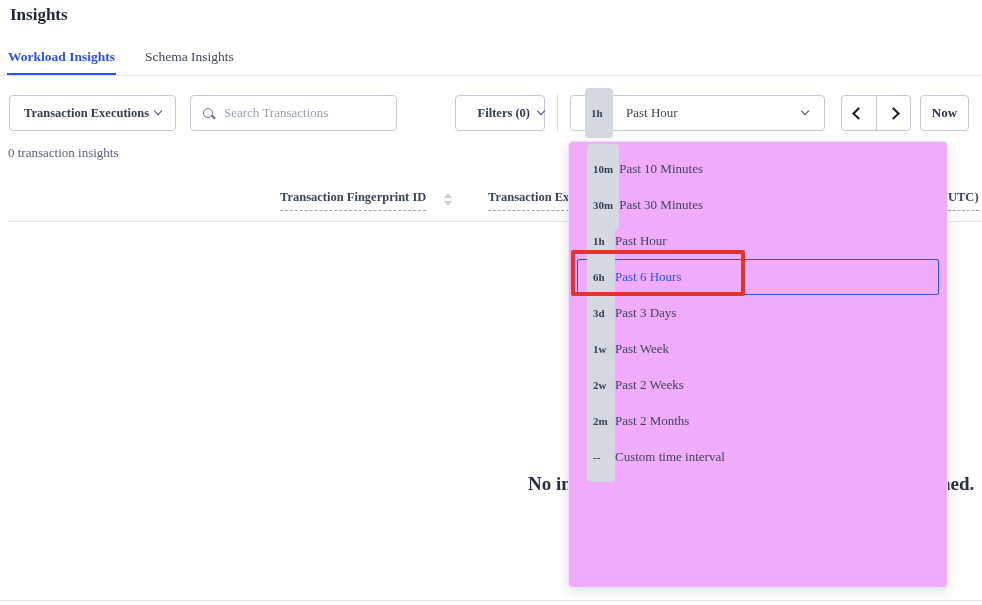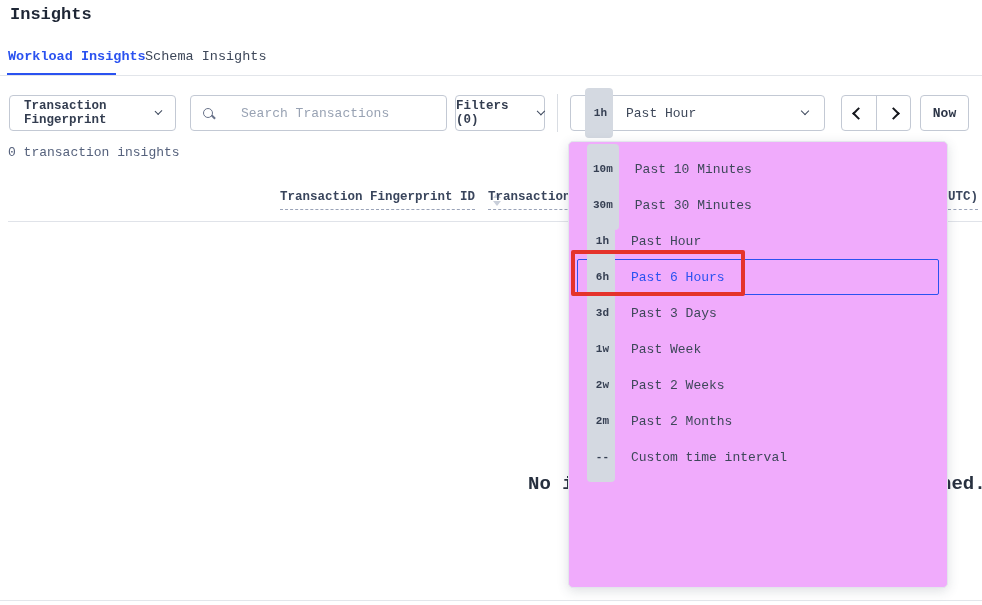--- a/index.html
+++ b/index.html
@@ -1,44 +1,44 @@
 <!DOCTYPE html>
 <html style="--accent: #2a52f0; --red: #e5332b;"><head>
 <meta charset="utf-8">
 <style>
   :root{ --accent:#2a52f0; --red:#e5332b; }
   *{box-sizing:border-box}
   body{margin:0;background:#fff}
   #app{position:relative;width:982px;height:605px;background:#fff;overflow:hidden;
-       font-family:Liberation Mono, monospace;color:#333d50}
+       font-family:Liberation Serif, serif;color:#333d50}
 
   .page-title{position:absolute;left:10px;top:5px;font-size:17px;font-weight:700;color:#1e2635}
 
   .tab{position:absolute;top:49px;font-size:13.5px;cursor:pointer;white-space:nowrap}
   .tab-workload{left:8px;color:var(--accent);font-weight:700}
   .tab-schema{left:145px;color:#3d4759}
   .tabs-line{position:absolute;top:75px;left:0;width:100%;height:1px;background:#e2e5ea}
   .tab-underline{position:absolute;top:73px;left:7px;width:109px;height:3px;background:var(--accent)}
 
   .btn{position:absolute;top:95px;height:36px;background:#fff;border:1px solid #c3c9d4;
        border-radius:4px;display:flex;align-items:center;color:#333d50}
   #type-select{left:9px;width:167px;padding:0 14px;font-size:12.5px;font-weight:700;justify-content:space-between}
-  #search-box{left:190px;width:257px;padding:0 12px;gap:26px}
+  #search-box{left:190px;width:207px;padding:0 12px;gap:9px}
   #search-input{border:none;outline:none;font-size:13px;flex:1;min-width:0;color:#333d50;font-family:inherit;background:transparent}
   #search-input::placeholder{color:#98a2b3}
   #filters-btn{left:455px;width:90px;justify-content:flex-end;font-size:12.5px;font-weight:600;gap:8px}
   .vdivider{position:absolute;left:557px;top:94px;width:1px;height:38px;background:#d9dde3}
   #time-trigger{left:570px;width:255px;padding:0 16px 0 14px}
   #pager{left:841px;width:70px;padding:0}
   .pager-half{width:35px;height:100%;display:flex;align-items:center;justify-content:center;cursor:pointer}
   .pager-half + .pager-half{border-left:1px solid #c3c9d4}
   #now-btn{left:920px;width:49px;justify-content:center;font-size:13px;font-weight:600;color:#2b3446}
 
   .badge{background:#d4d9e1;border-radius:4px;font-size:11px;font-weight:700;color:#353f52;
-         padding:19px 6px;min-width:28px;text-align:right;display:inline-block}
+         padding:19px 6px;min-width:28px;text-align:left;display:inline-block}
   #time-trigger .time-label{margin-left:13px;font-size:13px;color:#3d4759}
 
   .chev{width:6px;height:6px;border-right:1.6px solid #3f4a5e;border-bottom:1.6px solid #3f4a5e;
         transform:rotate(45deg);display:inline-block;margin-top:-4px}
   #time-trigger .chev{margin-left:auto}
   .chev-l{width:9px;height:9px;border-left:2.4px solid #14161c;border-bottom:2.4px solid #14161c;transform:rotate(45deg)}
   .chev-r{width:9px;height:9px;border-right:2.4px solid #14161c;border-bottom:2.4px solid #14161c;transform:rotate(-45deg)}
   .mag{width:10px;height:10px;border:1.6px solid #69738a;border-radius:50%;position:relative;flex:none}
   .mag::after{content:'';position:absolute;width:5px;height:1.6px;background:#69738a;
               transform:rotate(45deg);right:-4px;bottom:-1px}
@@ -59,41 +59,41 @@
   #empty-left{left:528px}
   #empty-right{left:940px}
 
   .bottom-line{position:absolute;top:600px;left:0;width:100%;height:1px;background:#e3e6eb}
 
   .dropdown{position:absolute;left:568px;top:141px;width:380px;height:447px;background:#f0abfc;
             border:1px solid #e3e6ec;border-radius:5px;box-shadow:0 3px 12px rgba(50,60,80,.16);
             z-index:5;padding:9px 8px}
   .dd-item{height:36px;display:flex;align-items:center;padding-left:9px;cursor:pointer;
            border:1px solid transparent;border-radius:2px}
-  .dd-item .dd-label{margin-left:16px;font-size:13px;color:#3d4759}
+  .dd-item .dd-label{font-size:13px;color:#3d4759}
   .dd-item.selected{border-color:var(--accent)}
   .dd-item.selected .dd-label{color:var(--accent)}
 
   .annotation{position:absolute;left:571px;top:250px;width:174px;height:46px;
               border:4px solid var(--red);z-index:10;border-radius:2px;pointer-events:none}
 </style>
 </head>
 <body>
 
 <div id="app">
 
   <div class="page-title">Insights</div>
 
   <div class="tab tab-workload">Workload Insights</div>
   <div class="tab tab-schema">Schema Insights</div>
   <div class="tab-underline"></div>
   <div class="tabs-line"></div>
 
   <div class="btn" id="type-select">
-    <span>Transaction Fingerprint</span>
+    <span>Transaction Executions</span>
     <span class="chev"></span>
   </div>
 
   <div class="btn" id="search-box">
     <span class="mag"></span>
     <input id="search-input" placeholder="Search Transactions" style="">
   </div>
 
   <div class="btn" id="filters-btn">
     <span>Filters (0)</span>

